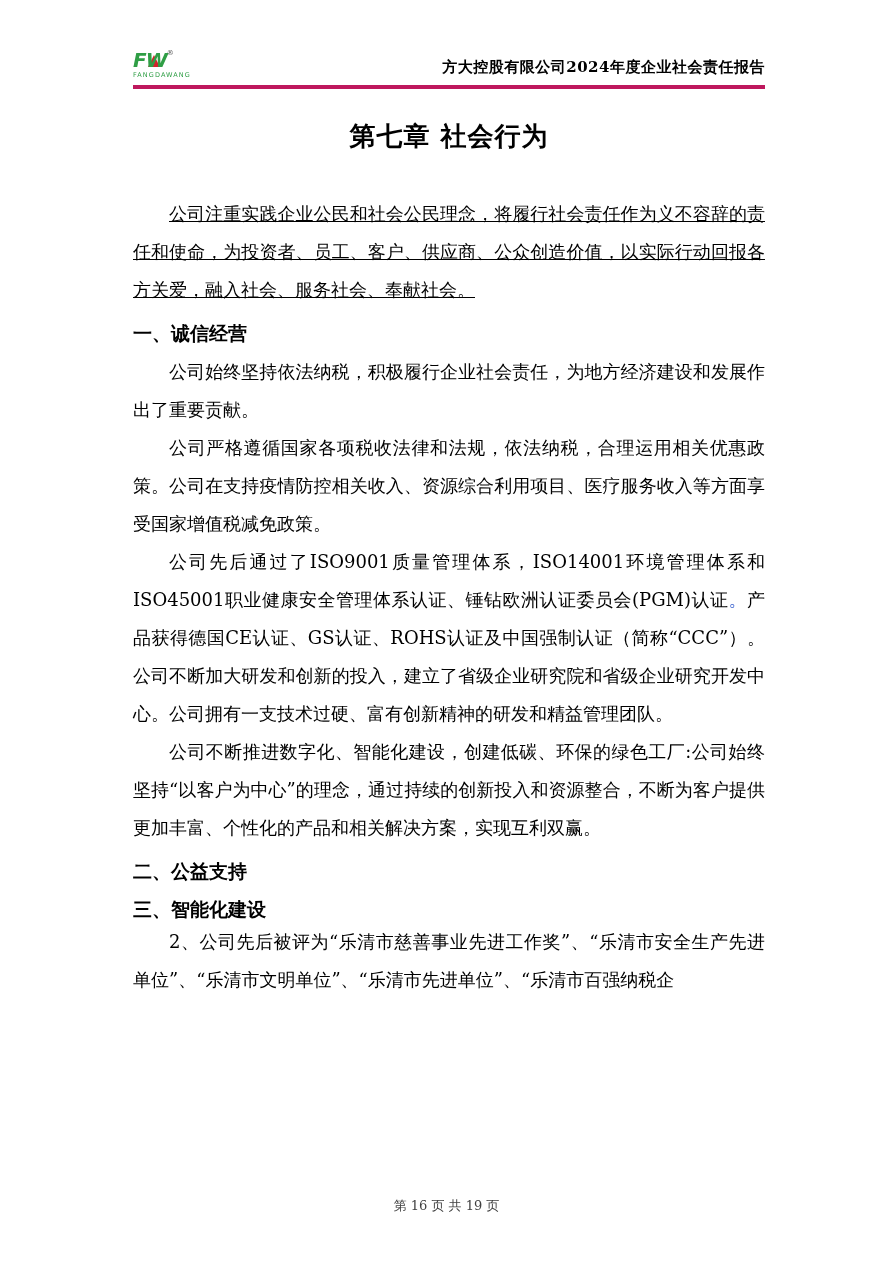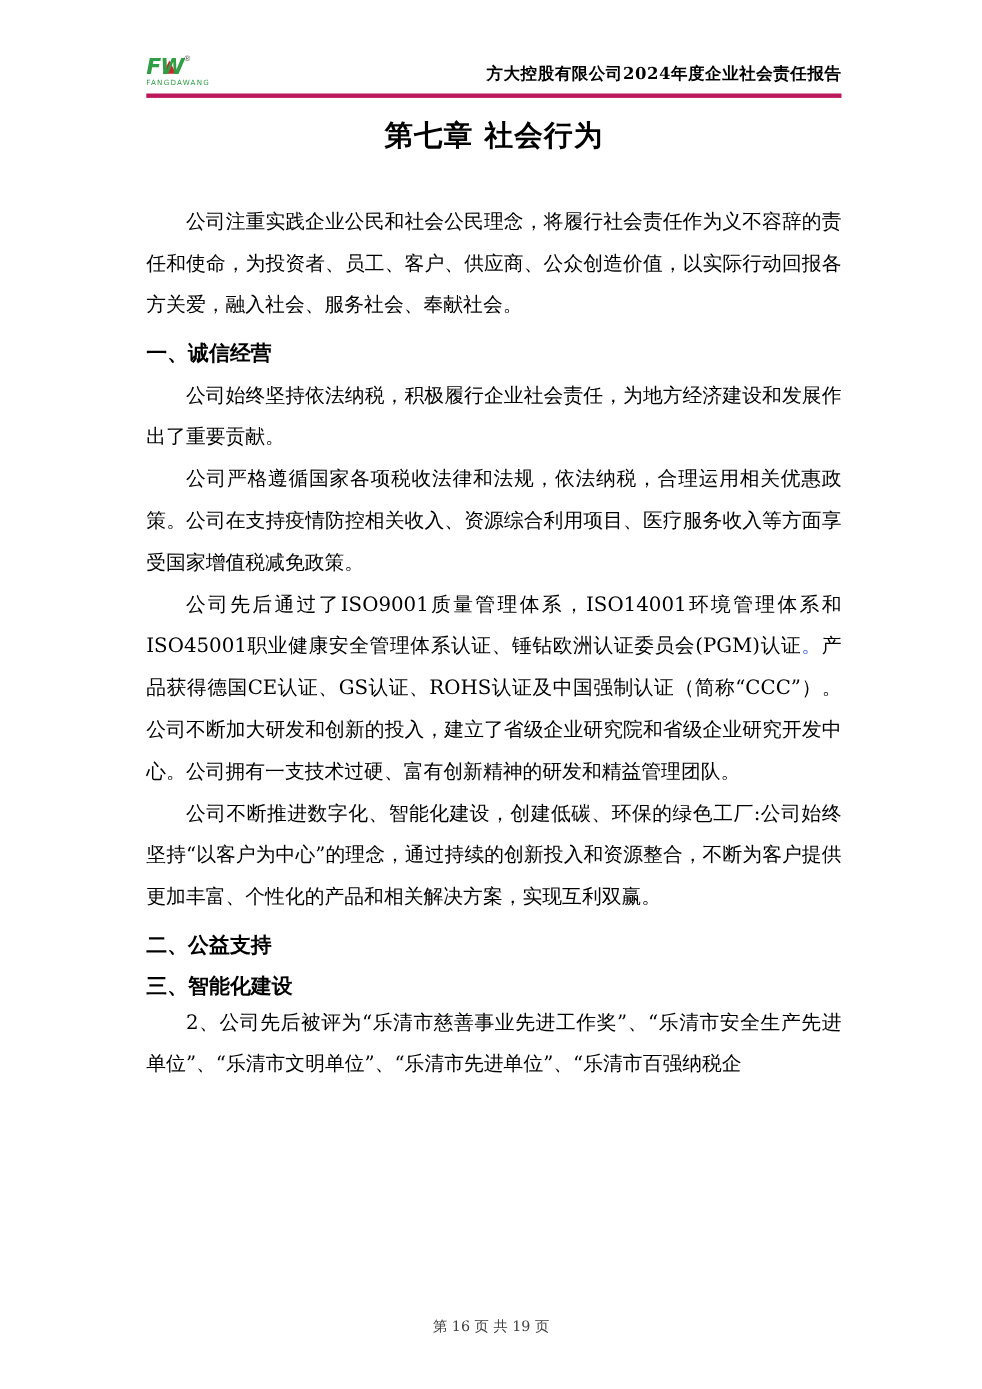--- a/index.html
+++ b/index.html
@@ -69,31 +69,31 @@
     letter-spacing: 0.5px;
     padding-bottom: 2px;
   }
   
   .chapter-title {
     font-size: 26px;
     font-weight: bold;
     text-align: center;
     letter-spacing: 1px;
     line-height: 34px;
-    margin: 18px 0 0 0;
+    margin: 30px 0 0 0;
   }
   .body-text {
     font-size: 18px;
     line-height: 38px;
     text-align: justify;
     text-justify: inter-ideograph;
     text-indent: 36px;
     margin: 0;
   }
-  .intro { margin-top: 42px; }
+  .intro { margin-top: 42px; text-decoration: underline; }
   .section-heading {
     font-family: "DejaVu Sans", "Liberation Sans", sans-serif;
     font-size: 19px;
     font-weight: bold;
     line-height: 28px;
     margin: 10px 0 6px 0;
   }
   .tight { margin-bottom: 0; }
   .blue-period { color: #2e58cc; }
   

